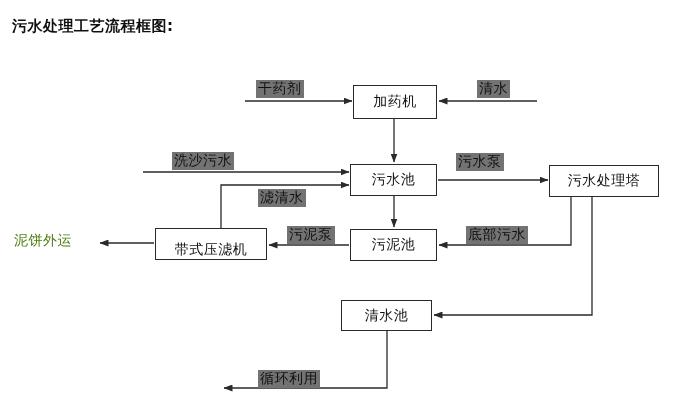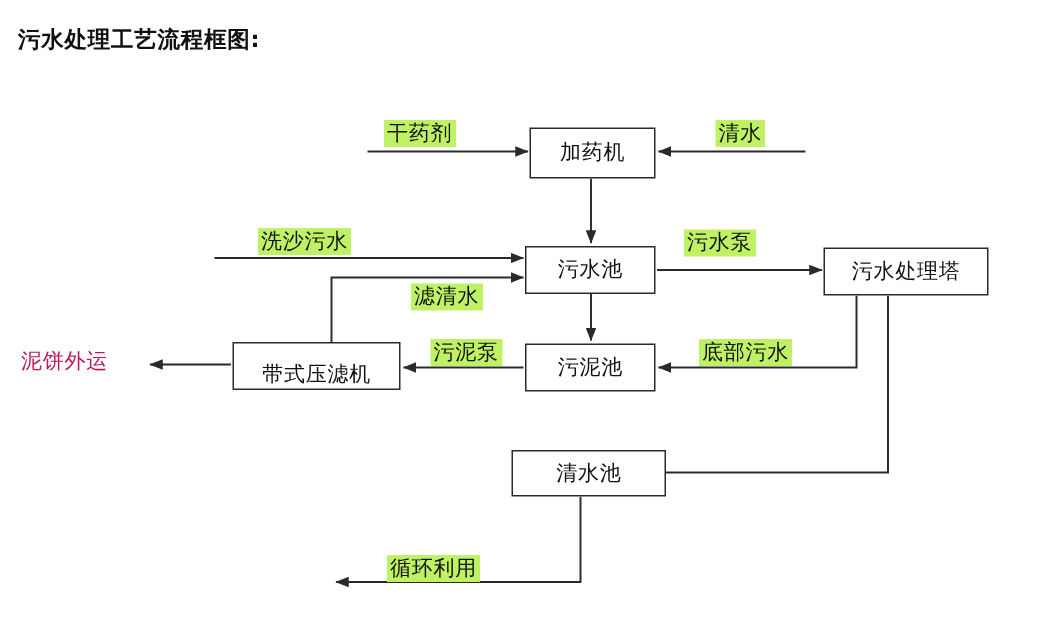--- a/index.html
+++ b/index.html
@@ -46,28 +46,28 @@
     letter-spacing: 0.5px;
     white-space: nowrap;
     z-index: 3;
   }
   .edge-label {
     position: absolute;
     font-size: 14px;
     color: #111111;
     letter-spacing: 0.5px;
     white-space: nowrap;
-    background: #bef264;
+    background: #737373;
     padding: 0 2px;
     z-index: 2;
   }
   .terminal-label {
     position: absolute;
     font-size: 14px;
-    color: #be185d;
+    color: #4d7c0f;
     letter-spacing: 0.5px;
     white-space: nowrap;
     z-index: 2;
   }
 </style>
 </head>
 <body>
 
 <div id="page">
 
@@ -120,28 +120,28 @@
   </div>
 
   <div class="node-box" style="left:155px; top:228px; width:112px; height:32px;align-items:flex-end;">
     <span>带式压滤机</span>
   </div>
 
   <div class="node-box" style="left:350px; top:229px; width:87px; height:32px;">
     <span>污泥池</span>
   </div>
 
-  <div class="node-box" style="left:341px; top:300px; width:103px; height:31px;">
+  <div class="node-box" style="left:341px; top:300px; width:91px; height:31px;">
     <span>清水池</span>
   </div>
 
   <div class="edge-label" style="left:256px; top:80px;">干药剂</div>
   <div class="edge-label" style="left:477px; top:80px;">清水</div>
   <div class="edge-label" style="left:172px; top:152px;">洗沙污水</div>
   <div class="edge-label" style="left:456px; top:153px;">污水泵</div>
-  <div class="edge-label" style="left:258px; top:189px;margin-left:16px;">滤清水</div>
+  <div class="edge-label" style="left:258px; top:189px;">滤清水</div>
   <div class="edge-label" style="left:287px; top:226px;">污泥泵</div>
   <div class="edge-label" style="left:466px; top:226px;">底部污水</div>
   <div class="edge-label" style="left:258px; top:370px;">循环利用</div>
 
   <div class="terminal-label" style="left:14px; top:232px;">泥饼外运</div>
 
 </div>
 
 </body></html>

